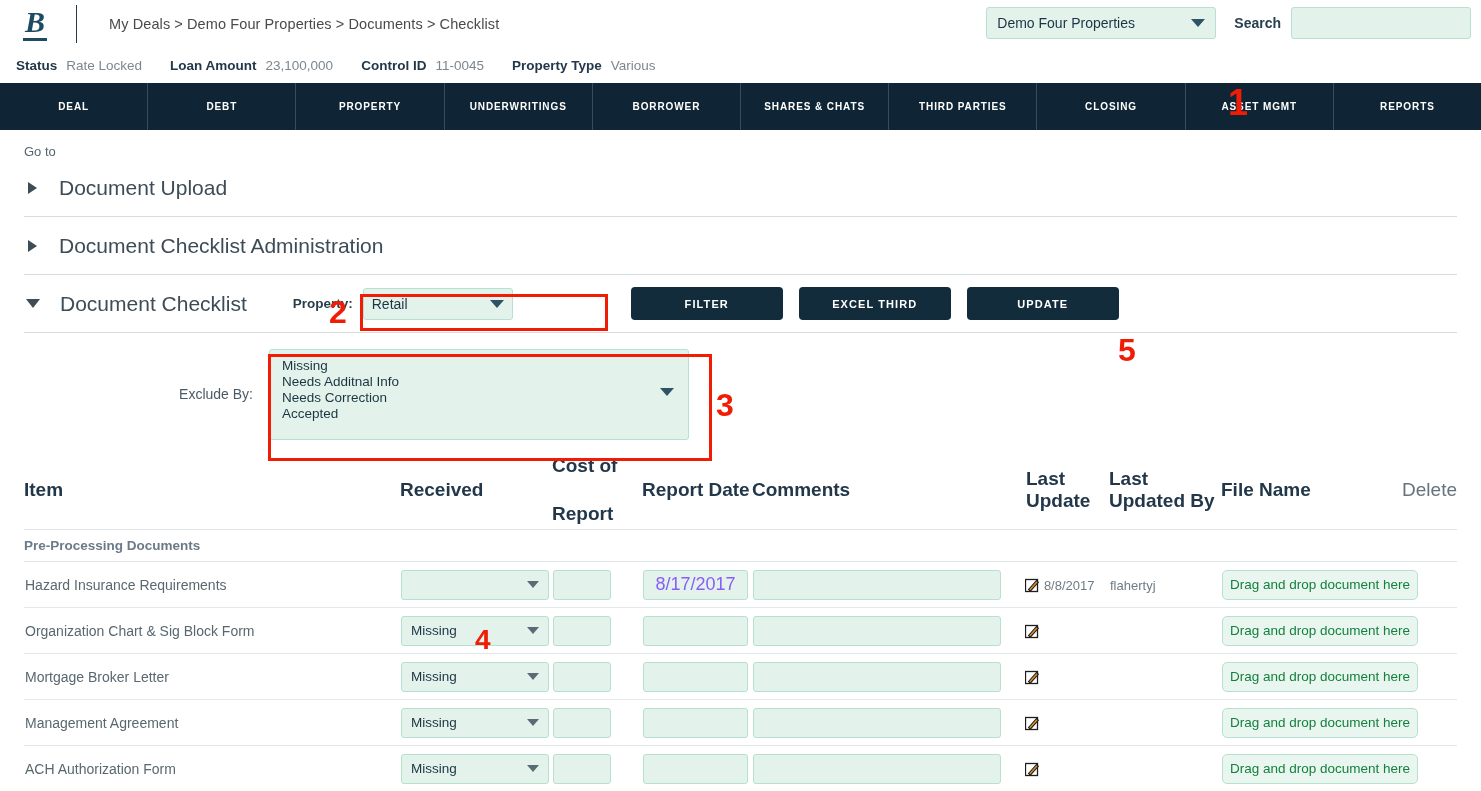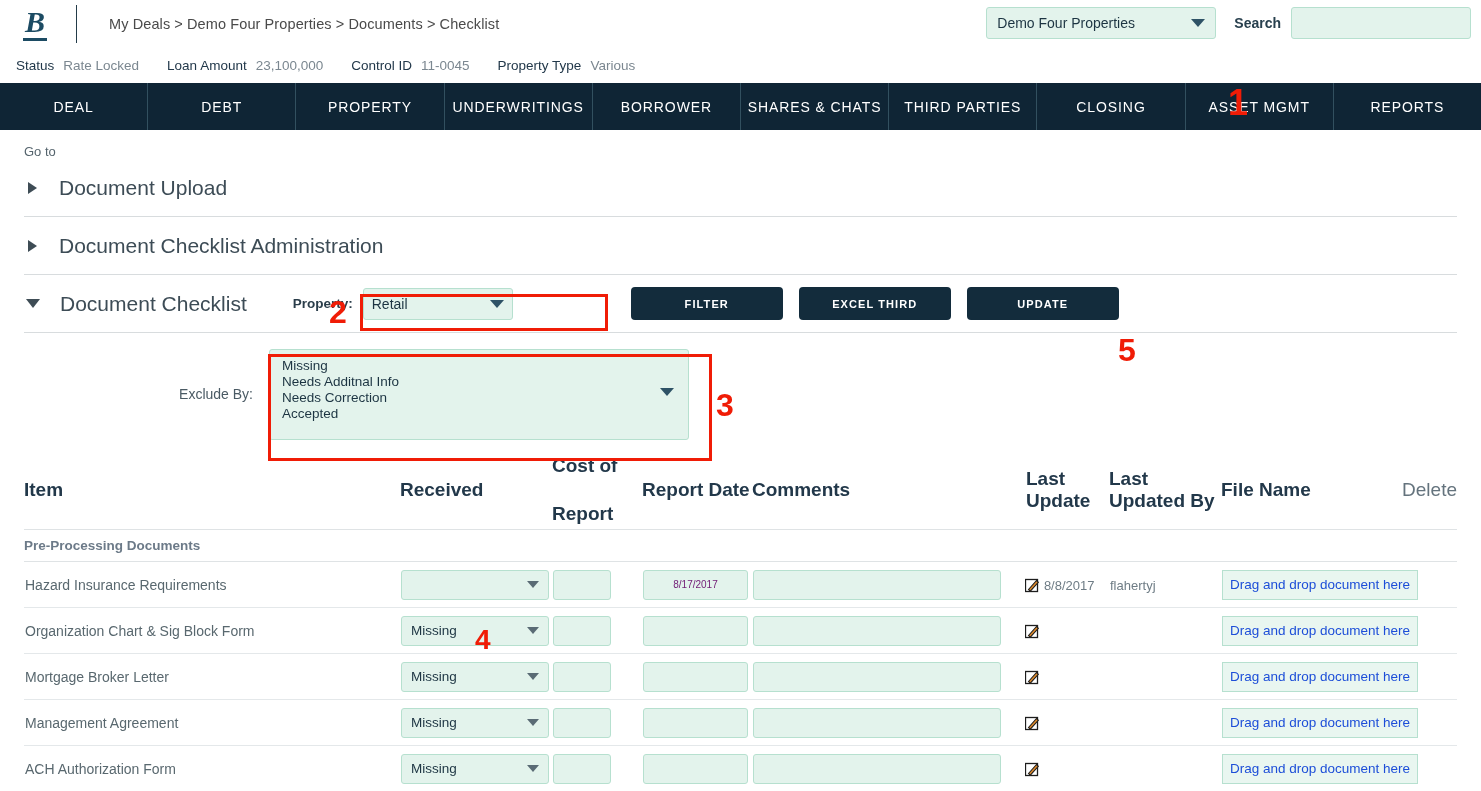--- a/index.html
+++ b/index.html
@@ -41,30 +41,30 @@
   .search-input {
     width:180px; height:32px; background:#e3f3ec; border:1px solid #b6e0cf;
     border-radius:3px;
   }
 
   
   .statusbar {
     height:36px; display:flex; align-items:center; padding-left:16px;
     font-size:13.5px; color:#6c7a84; border-bottom:0;
   }
-  .statusbar .k { font-weight:normal; color:#22384a; margin-right:9px; }
+  .statusbar .k { font-weight:bold; color:#22384a; margin-right:9px; }
   .statusbar .v { margin-right:28px; color:#7b8790; }
 
   
   .nav {
     height:47px; background:#0f2535; display:flex; align-items:stretch;
   }
   .nav-item {
     flex:1 1 0; display:flex; align-items:center; justify-content:center;
-    color:#ffffff; font-size:14px; font-weight:normal; letter-spacing:.9px;
+    color:#ffffff; font-size:10px; font-weight:bold; letter-spacing:.9px;
     border-right:1px solid #32505f; position:relative;
   }
   .nav-item:last-child { border-right:none; }
   .nav-item.active { background:#2ad0a8; border-right:none; }
   .nav-item.active + .nav-item { border-left:none; }
 
   
   .content { padding:0 24px; position:relative; }
   .goto { font-size:13px; color:#55646d; margin:14px 0 0 0; }
 
@@ -119,32 +119,32 @@
   }
   .cell-select {
     width:148px; height:30px; background:#e3f3ec; border:1px solid #b6e0cf;
     border-radius:3px; display:flex; align-items:center; padding:0 9px;
     font-size:13.5px; color:#1c3442;
   }
   .cell-select .caret { margin-left:auto; }
   .cell-input {
     height:30px; background:#e3f3ec; border:1px solid #b6e0cf; border-radius:3px;
     display:flex; align-items:center; justify-content:center;
-    font-size:10px; color:#701a75;
+    font-size:18px; color:#8b5cf6;
   }
   .w-cost { width:58px; }
   .w-date { width:105px; }
   .w-comm { width:248px; }
   .editicon { display:inline-block; width:15px; height:15px; position:relative; vertical-align:middle; }
   .lastupd { font-size:13px; color:#6e7c85; margin-left:0; vertical-align:middle; }
   .lastby { font-size:13px; color:#6e7c85; }
   .dragdrop {
     width:196px; height:30px; background:#e9f6f0; border:1px solid #b6e0cf;
-    border-radius:0; display:flex; align-items:center; justify-content:center;
-    font-size:13.5px; color:#1d4ed8;
+    border-radius:5px; display:flex; align-items:center; justify-content:center;
+    font-size:13.5px; color:#15803d;
   }
 
   
   .ann {
     position:absolute; color:#f01c06; font-weight:bold;
     font-family:"Liberation Sans", sans-serif; z-index:40;
   }
   .ann-box {
     position:absolute; border:3px solid #f01c06; z-index:39; pointer-events:none;
   }

